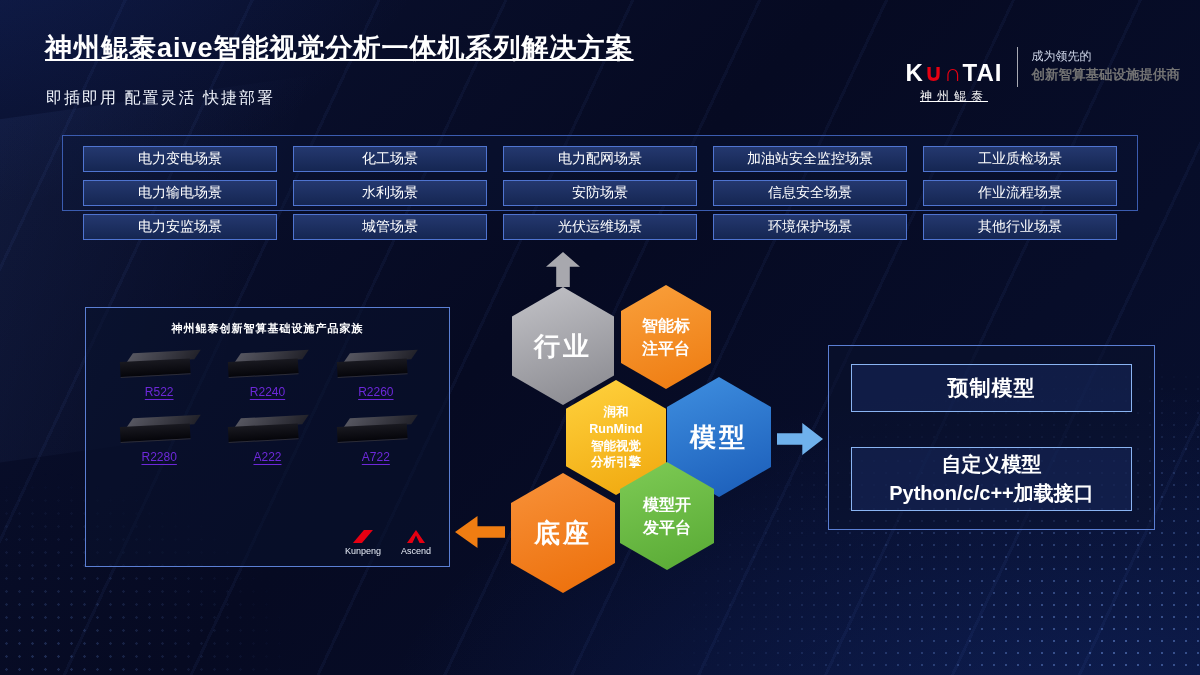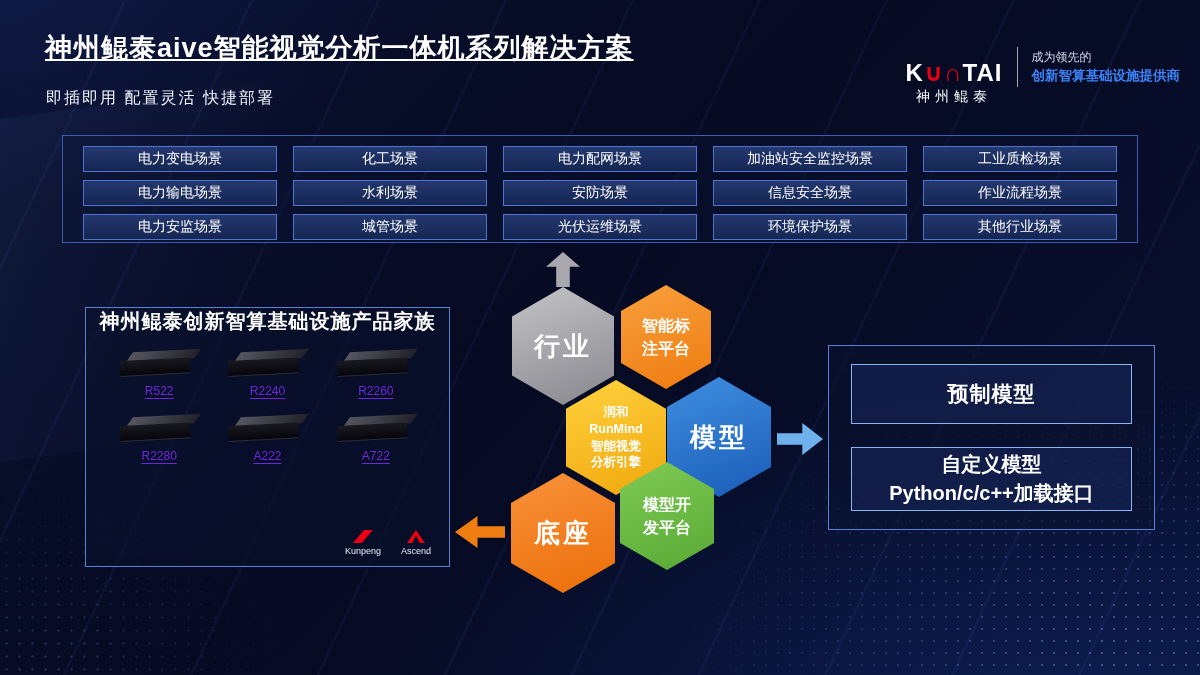--- a/index.html
+++ b/index.html
@@ -30,28 +30,28 @@
     -webkit-mask-image:radial-gradient(ellipse at 15% 95%, rgba(0,0,0,0.7) 0%, transparent 65%);
     mask-image:radial-gradient(ellipse at 15% 95%, rgba(0,0,0,0.7) 0%, transparent 65%);}
 
   
   .title{position:absolute;left:45px;top:30px;font-size:27px;font-weight:bold;letter-spacing:1px;text-decoration:underline;}
   .subtitle{position:absolute;left:46px;top:88px;font-size:16px;letter-spacing:2px;color:#eef2fa;}
   .brand{position:absolute;top:28px;right:20px;display:flex;align-items:center;gap:14px;}
   .brand-left{display:flex;flex-direction:column;align-items:center;margin-top:33px;}
   .brand-word{font-size:24px;font-weight:bold;letter-spacing:1px;line-height:1;}
   .brand-word .mid{color:#e60012;}
-  .brand-cn{font-size:14px;letter-spacing:5px;margin-top:3px;color:#fff;}
+  .brand-cn{font-size:12px;letter-spacing:5px;margin-top:3px;color:#fff;text-decoration:underline;}
   .brand-divider{width:1px;height:40px;background:rgba(255,255,255,0.65);}
   .brand-tag{display:flex;flex-direction:column;line-height:1.5;}
   .brand-tag .t1{font-size:12px;color:#cfd6e8;}
-  .brand-tag .t2{font-size:13.5px;font-weight:bold;color:#3b82f6;}
-
-  
-  .scenario-box{position:absolute;left:62px;top:135px;width:1076px;height:108px;box-sizing:border-box;
+  .brand-tag .t2{font-size:13.5px;font-weight:bold;color:#737373;}
+
+  
+  .scenario-box{position:absolute;left:62px;top:135px;width:1076px;height:76px;box-sizing:border-box;
     border:1px solid #3b5cb0;background:rgba(12,22,58,0.35);
     display:grid;grid-template-columns:repeat(5,1fr);gap:8px 16px;padding:10px 20px;align-items:center;}
   .chip{height:26px;box-sizing:border-box;display:flex;align-items:center;justify-content:center;
     background:linear-gradient(180deg,#24386f,#152652);border:1px solid #4f74d0;
     font-size:14px;color:#fff;white-space:nowrap;}
 
   
   .arrow{position:absolute;}
   .arrow-up{left:546px;top:252px;width:34px;height:35px;background:#a8a8ae;
     clip-path:polygon(50% 0,100% 42%,70% 42%,70% 100%,30% 100%,30% 42%,0 42%);}
@@ -74,21 +74,21 @@
   .hex-model{left:667px;top:377px;width:104px;height:120px;font-size:26px;letter-spacing:3px;
     background:linear-gradient(160deg,#3f8fe0,#1a5cb8);}
   .hex-base{left:511px;top:473px;width:104px;height:120px;font-size:26px;letter-spacing:3px;
     background:linear-gradient(160deg,#f8923a,#ec6e09);}
   .hex-dev{left:620px;top:462px;width:94px;height:108px;font-size:16px;line-height:1.45;
     background:linear-gradient(160deg,#7ecb55,#58a934);}
 
   
   .family{position:absolute;left:85px;top:307px;width:365px;height:260px;box-sizing:border-box;
     border:1px solid #5b7fd4;background:rgba(10,18,46,0.55);}
-  .family-title{margin-top:0;text-align:center;font-size:20px;font-weight:bold;letter-spacing:1px;}
+  .family-title{margin-top:13px;text-align:center;font-size:11px;font-weight:bold;letter-spacing:1px;}
   .family-grid{display:grid;grid-template-columns:repeat(3,1fr);column-gap:14px;row-gap:18px;
     padding:16px 26px 0;}
   .product{display:flex;flex-direction:column;align-items:center;gap:9px;}
   .server{width:78px;height:24px;position:relative;transform:rotate(-3deg);}
   .server::before{content:"";position:absolute;left:10px;right:0;top:0;height:9px;
     background:linear-gradient(90deg,#565660,#22222a);transform:skewX(-38deg);}
   .server::after{content:"";position:absolute;left:0;right:8px;bottom:0;height:15px;
     background:linear-gradient(180deg,#191920,#05050a);border-bottom:1px solid #2c2c36;}
   .product-label{font-size:12px;color:#6d28d9;text-decoration:underline;text-underline-offset:3px;}
   .vendors{position:absolute;right:18px;bottom:10px;display:flex;gap:20px;}
@@ -99,21 +99,21 @@
     clip-path:polygon(50% 0,100% 100%,70% 100%,50% 42%,30% 100%,0 100%);}
   .vendor-label{font-size:9px;color:#e7ecf7;}
 
   
   .model-panel{position:absolute;left:828px;top:345px;width:327px;height:185px;box-sizing:border-box;
     border:1px solid #5b7fd4;background:rgba(10,18,46,0.5);
     display:flex;flex-direction:column;justify-content:space-between;padding:18px 22px;}
   .model-box{box-sizing:border-box;border:1.5px solid #8ab4f2;background:rgba(24,40,92,0.55);
     display:flex;align-items:center;justify-content:center;text-align:center;
     font-weight:bold;color:#fff;}
-  .model-box.prebuilt{height:60px;font-size:21px;letter-spacing:1px;}
+  .model-box.prebuilt{height:48px;font-size:21px;letter-spacing:1px;}
   .model-box.custom{height:64px;font-size:20px;line-height:1.45;}
 </style>
 </head>
 <body>
 
 <div class="slide">
   <div class="streaks"></div>
   <div class="beam"></div>
   <div class="particles"></div>
   <div class="particles-left"></div>

